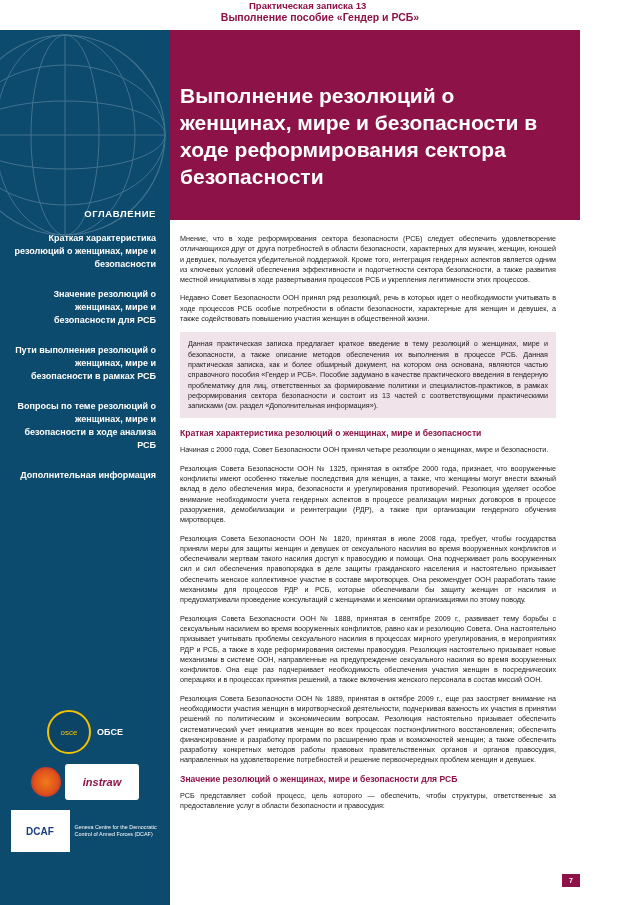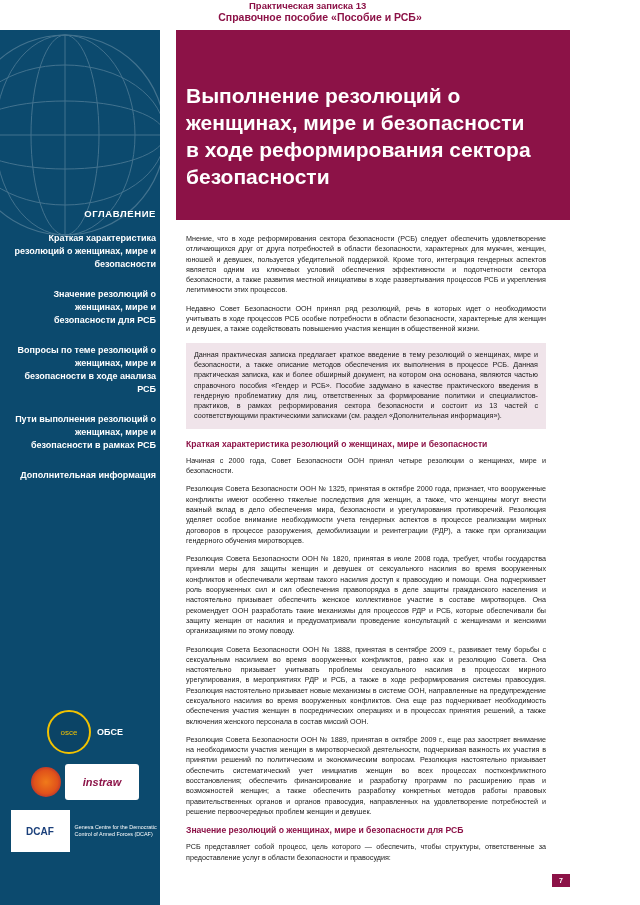--- a/index.html
+++ b/index.html
@@ -136,26 +136,25 @@
     color: #ffffff;
     font-size: 5.4px;
     line-height: 7px;
     margin-left: 5px;
     width: 85px;
   }
   
   .content {
     position: absolute;
     top: 30px;
-    left: 160px;
+    left: 170px;
     width: 410px;
     height: 875px;
     background: #ffffff;
     box-sizing: border-box;
-    padding-left: 16px;
   }
   .title-band {
     background: #8c1247;
     height: 190px;
     padding: 52px 30px 0 10px;
     box-sizing: border-box;
   }
   .doc-title {
     color: #ffffff;
     font-size: 21px;
@@ -206,42 +205,42 @@
     justify-content: center;
   }
 </style>
 </head>
 <body>
 
 <div class="page">
 
   <div class="topbar">
     <div class="topbar-left">Практическая записка 13</div>
-    <div class="topbar-right">Справочное пособие «Пособие и РСБ»</div>
+    <div class="topbar-right">Выполнение пособие «Гендер и РСБ»</div>
   </div>
 
   <div class="sidebar">
 
     <svg class="globe" viewBox="0 0 210 230">
       <circle cx="105" cy="105" r="100" fill="none" stroke="#ffffff" stroke-width="1.2"></circle>
       <ellipse cx="105" cy="105" rx="100" ry="34" fill="none" stroke="#ffffff" stroke-width="1"></ellipse>
       <ellipse cx="105" cy="105" rx="100" ry="70" fill="none" stroke="#ffffff" stroke-width="1"></ellipse>
       <ellipse cx="105" cy="105" rx="34" ry="100" fill="none" stroke="#ffffff" stroke-width="1"></ellipse>
       <ellipse cx="105" cy="105" rx="70" ry="100" fill="none" stroke="#ffffff" stroke-width="1"></ellipse>
       <line x1="5" y1="105" x2="205" y2="105" stroke="#ffffff" stroke-width="1"></line>
       <line x1="105" y1="5" x2="105" y2="205" stroke="#ffffff" stroke-width="1"></line>
     </svg>
 
     <div class="toc-title">ОГЛАВЛЕНИЕ</div>
 
     <div class="toc">
       <div class="toc-item">Краткая характеристика резолюций о женщинах, мире и безопасности</div>
       <div class="toc-item">Значение резолюций о женщинах, мире и безопасности для РСБ</div>
+      <div class="toc-item">Пути выполнения резолюций о женщинах, мире и безопасности в рамках РСБ</div>
       <div class="toc-item">Вопросы по теме резолюций о женщинах, мире и безопасности в ходе анализа РСБ</div>
-      <div class="toc-item">Пути выполнения резолюций о женщинах, мире и безопасности в рамках РСБ</div>
       <div class="toc-item">Дополнительная информация</div>
     </div>
 
     <div class="logos">
       <div class="logo-row">
         <div class="osce-logo">osce</div>
         <div class="odihr-text">ОБСЕ</div>
       </div>
       <div class="logo-row">
         <div class="instraw-mark"></div>

